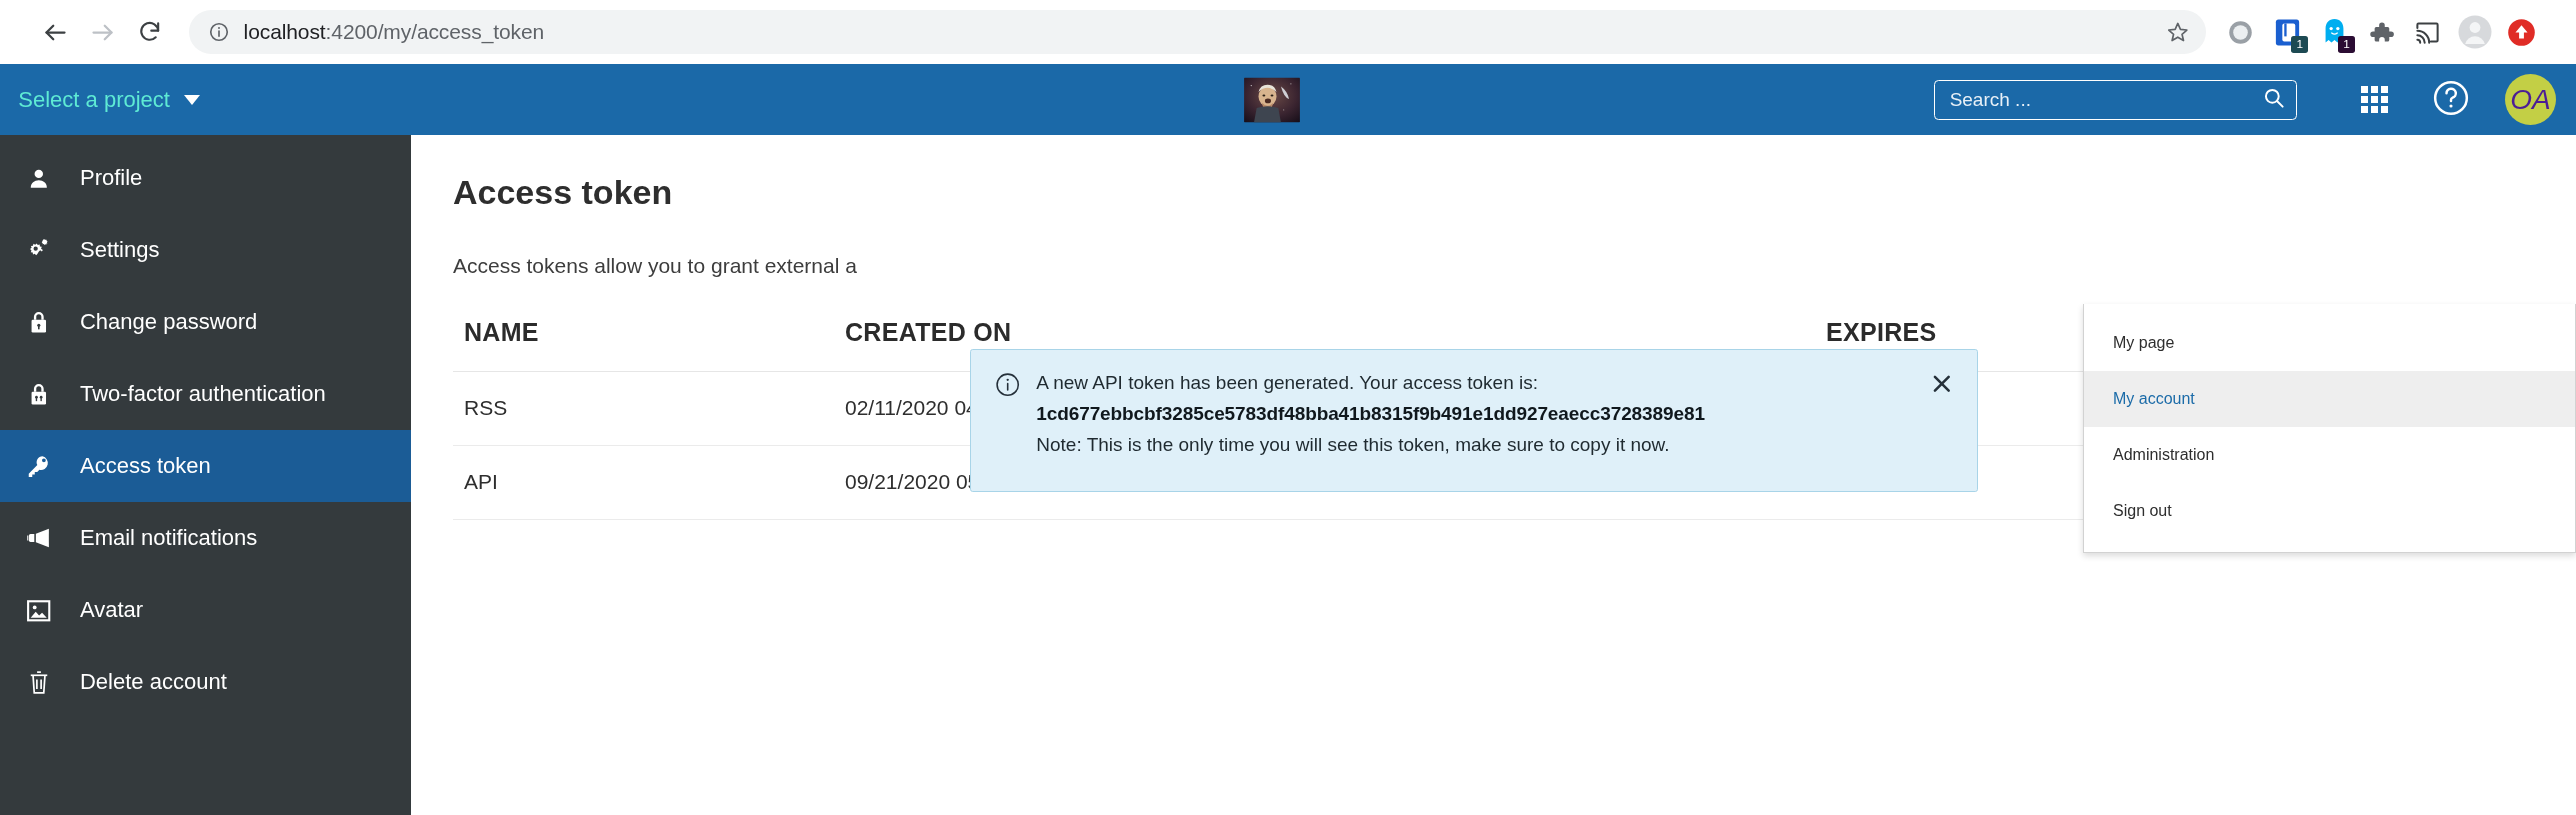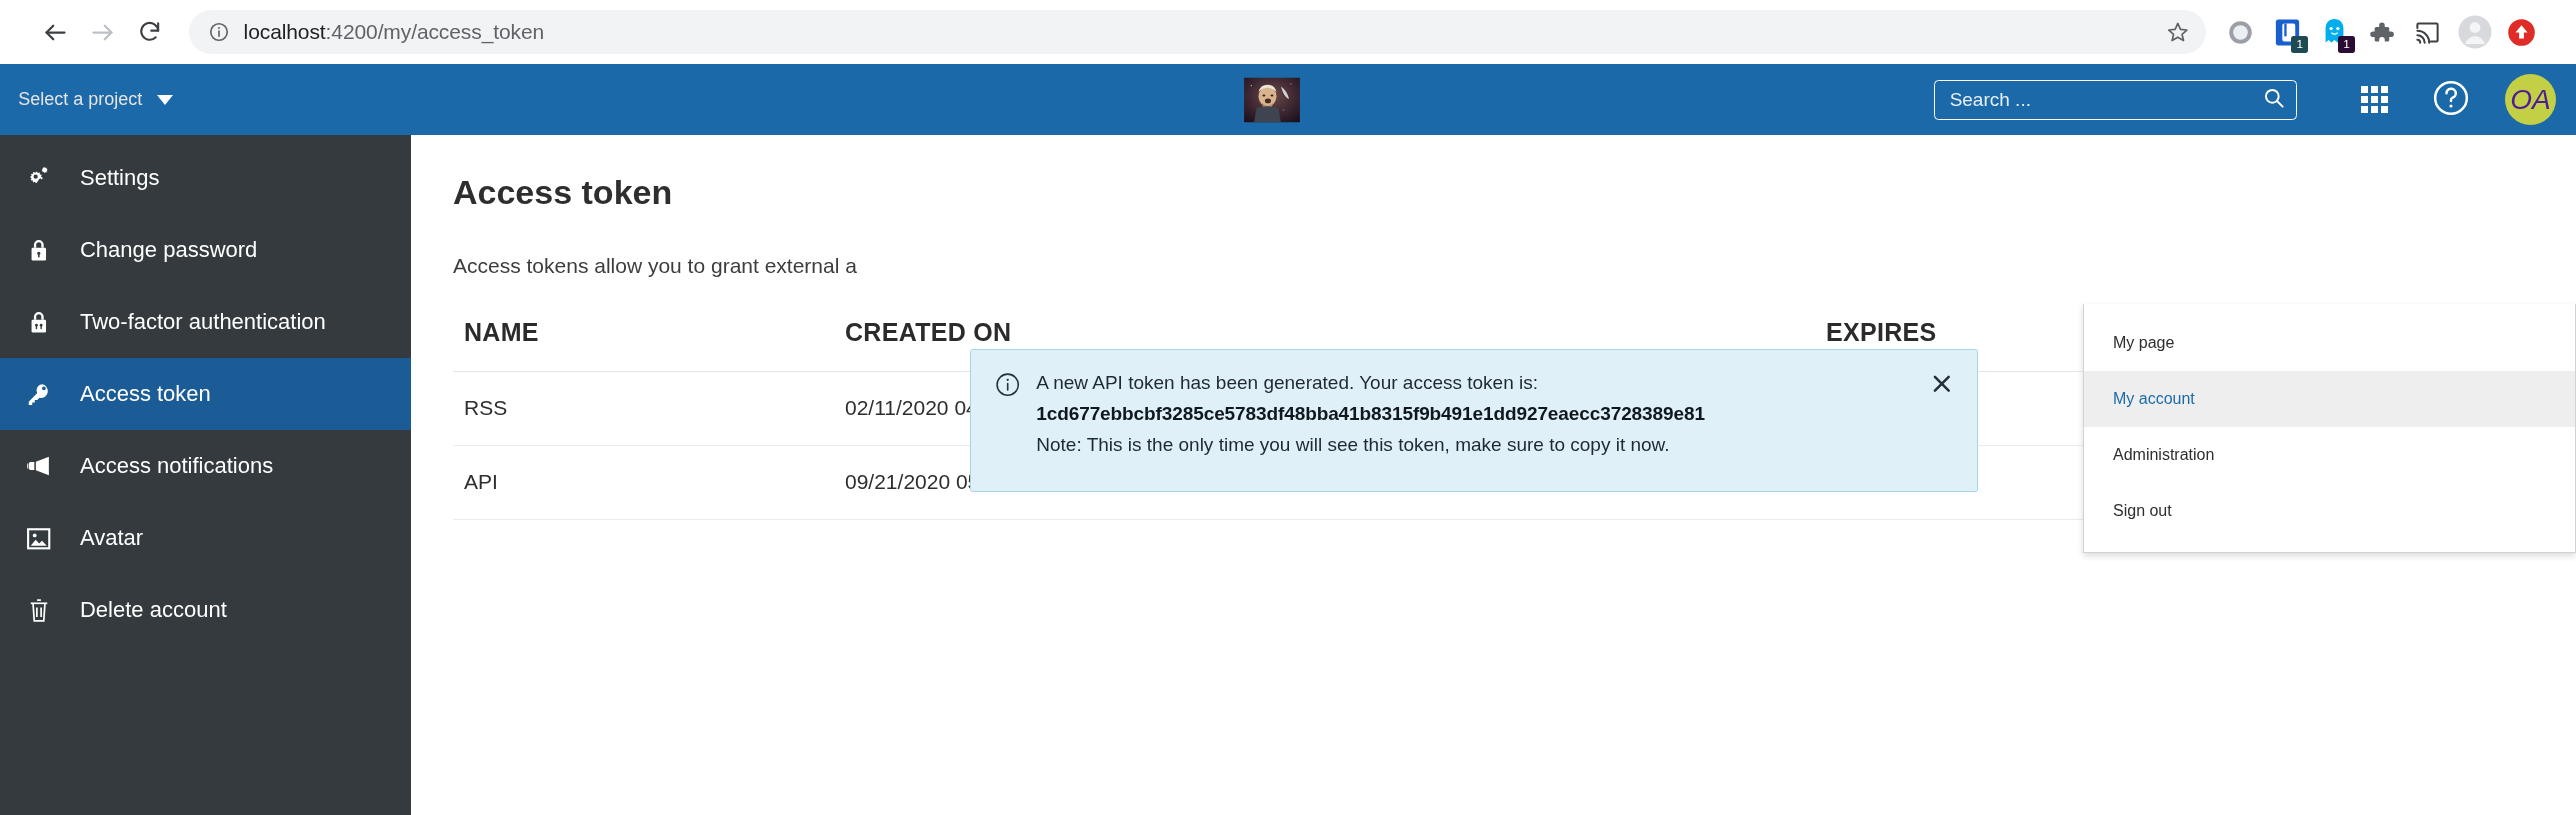--- a/index.html
+++ b/index.html
@@ -75,21 +75,21 @@
   .app-header {
     height: 71px;
     background: #1b69a8;
     display: flex;
     align-items: center;
     position: relative;
     padding: 0 20px 0 11px;
   }
   .project-select {
     display: flex; align-items: center; gap: 14.5px;
-    color: #e5e5e5; font-size: 18px;
+    color: #5eead4; font-size: 22px;
     padding: 5.4px 7.3px;
     text-align: right;
   }
   .caret-down {
     width: 0; height: 0;
     border-left: 8.2px solid transparent;
     border-right: 8.2px solid transparent;
     border-top: 10px solid #ffffff;
   }
   .header-logo {
@@ -425,20 +425,29 @@
     </div>
     <div class="avatar-circle">
       <span>OA</span>
     </div>
   </div>
 </div>
 
 <div class="app-body">
 
   <div class="sidebar">
+    <div class="side-item">
+      <span class="side-ico">
+        <svg width="23.6" height="23.6" viewBox="0 0 24 24" fill="#ffffff">
+            <circle cx="12" cy="7" r="4.3"></circle>
+            <path d="M3.8 21c0-4.5 3.7-7.4 8.2-7.4s8.2 2.9 8.2 7.4z"></path>
+          </svg>
+      </span>
+      <span>Profile</span>
+    </div>
 
     <div class="side-item">
       <span class="side-ico">
         <svg width="27" height="27" viewBox="0 0 24 24" fill="#ffffff">
             <path d="M11.3 13.1l1.3-1.4 1.5 1.2.9-1.4-1.6-1 .6-1.8-1.7-.3-.1-1.8-1.7.6-1-1.5-1.3 1.2-1.6-.9-.4 1.7-1.8.2.6 1.7-1.4 1.1 1.3 1.2-.7 1.7 1.8.2.2 1.8 1.6-.7 1.2 1.4 1.1-1.3zM8.6 12.3a1.9 1.9 0 1 1 1.9-1.9 1.9 1.9 0 0 1-1.9 1.9z"></path>
             <path d="M17.4 6.6l.9-1 1.2.7.1-1.4 1.3-.4-.8-1.1 1-.9-1.3-.6.2-1.3-1.4.3-.6-1.2-1 1-1.2-.6-.1 1.4-1.3.4.8 1.1-1 .9 1.3.6-.2 1.3 1.4-.3z" transform="translate(0.5,1.2) scale(0.78) translate(3,1)"></path>
           </svg>
       </span>
       <span>Settings</span>
     </div>
@@ -479,21 +488,21 @@
     </div>
 
     <div class="side-item">
       <span class="side-ico">
         <svg width="27" height="22" viewBox="0 0 26 20" fill="#ffffff">
             <path d="M22 1.2v17.6L9.5 14V6z"></path>
             <path d="M8 6.2H4.4A1.6 1.6 0 0 0 2.8 7.8v4.4A1.6 1.6 0 0 0 4.4 13.8H8z"></path>
             <path d="M1.2 7.5h1v5h-1z"></path>
           </svg>
       </span>
-      <span>Access notifications</span>
+      <span>Email notifications</span>
     </div>
 
     <div class="side-item">
       <span class="side-ico">
         <svg width="25.4" height="23.6" viewBox="0 0 24 22" fill="none">
             <rect x="2" y="2" width="20" height="18" stroke="#ffffff" stroke-width="2"></rect>
             <circle cx="8.2" cy="7.8" r="1.8" fill="#ffffff"></circle>
             <path d="M4.4 17.6l4.8-5.6 3.2 3.4 2.8-2.6 4.4 4.8z" fill="#ffffff"></path>
           </svg>
       </span>

